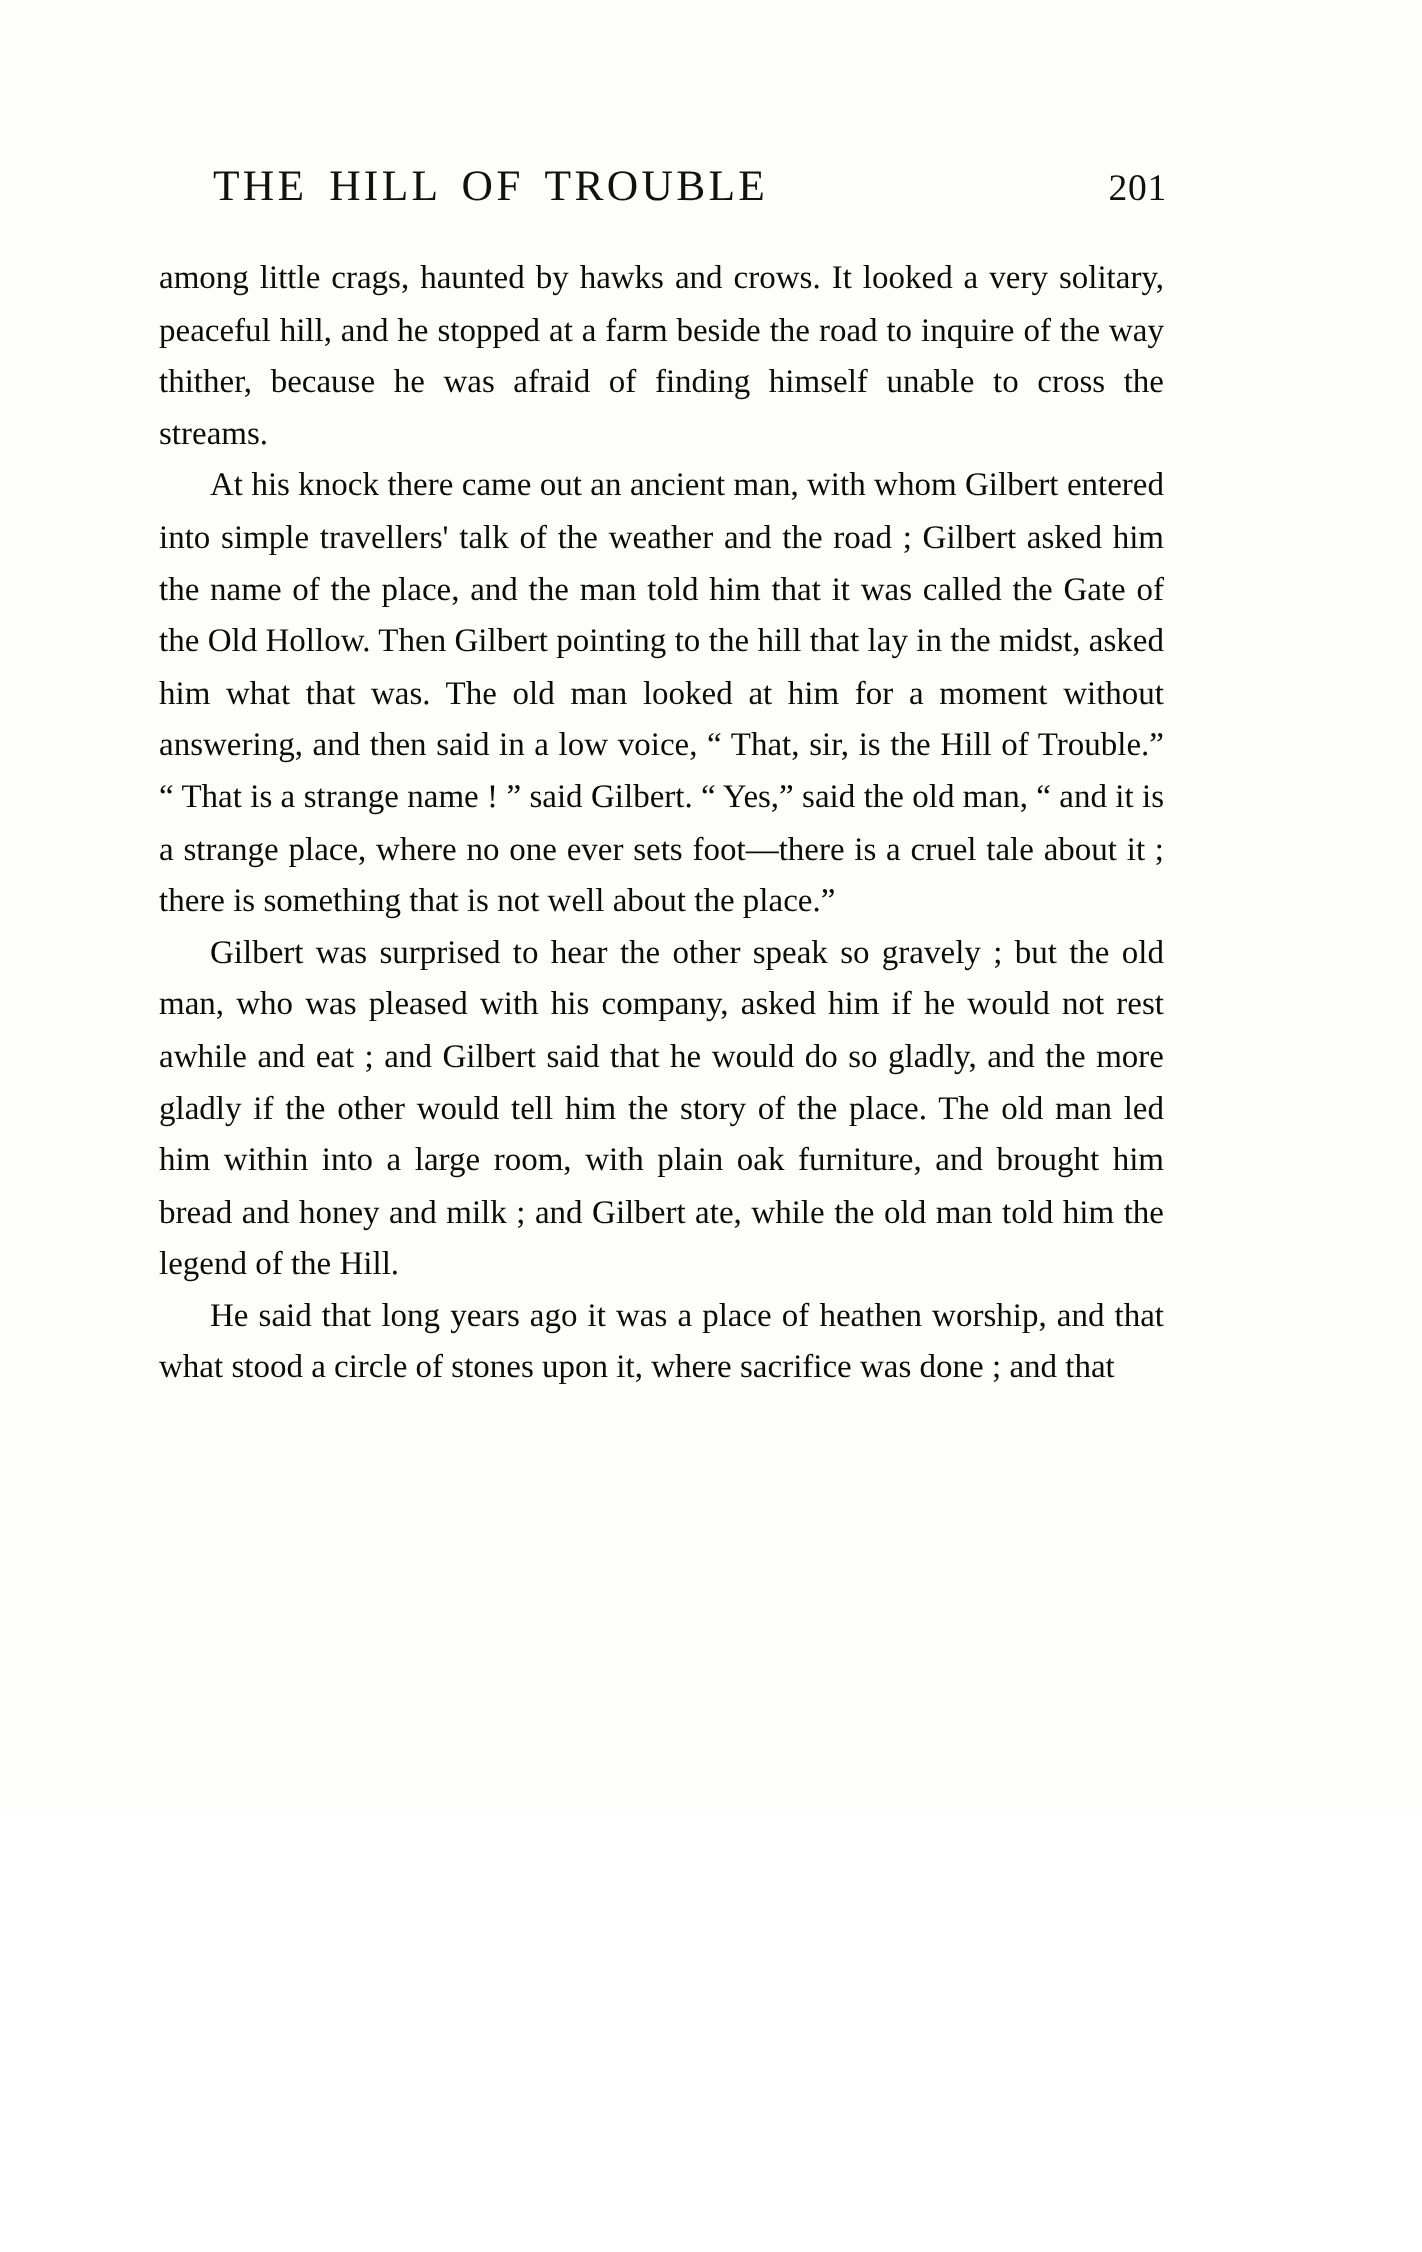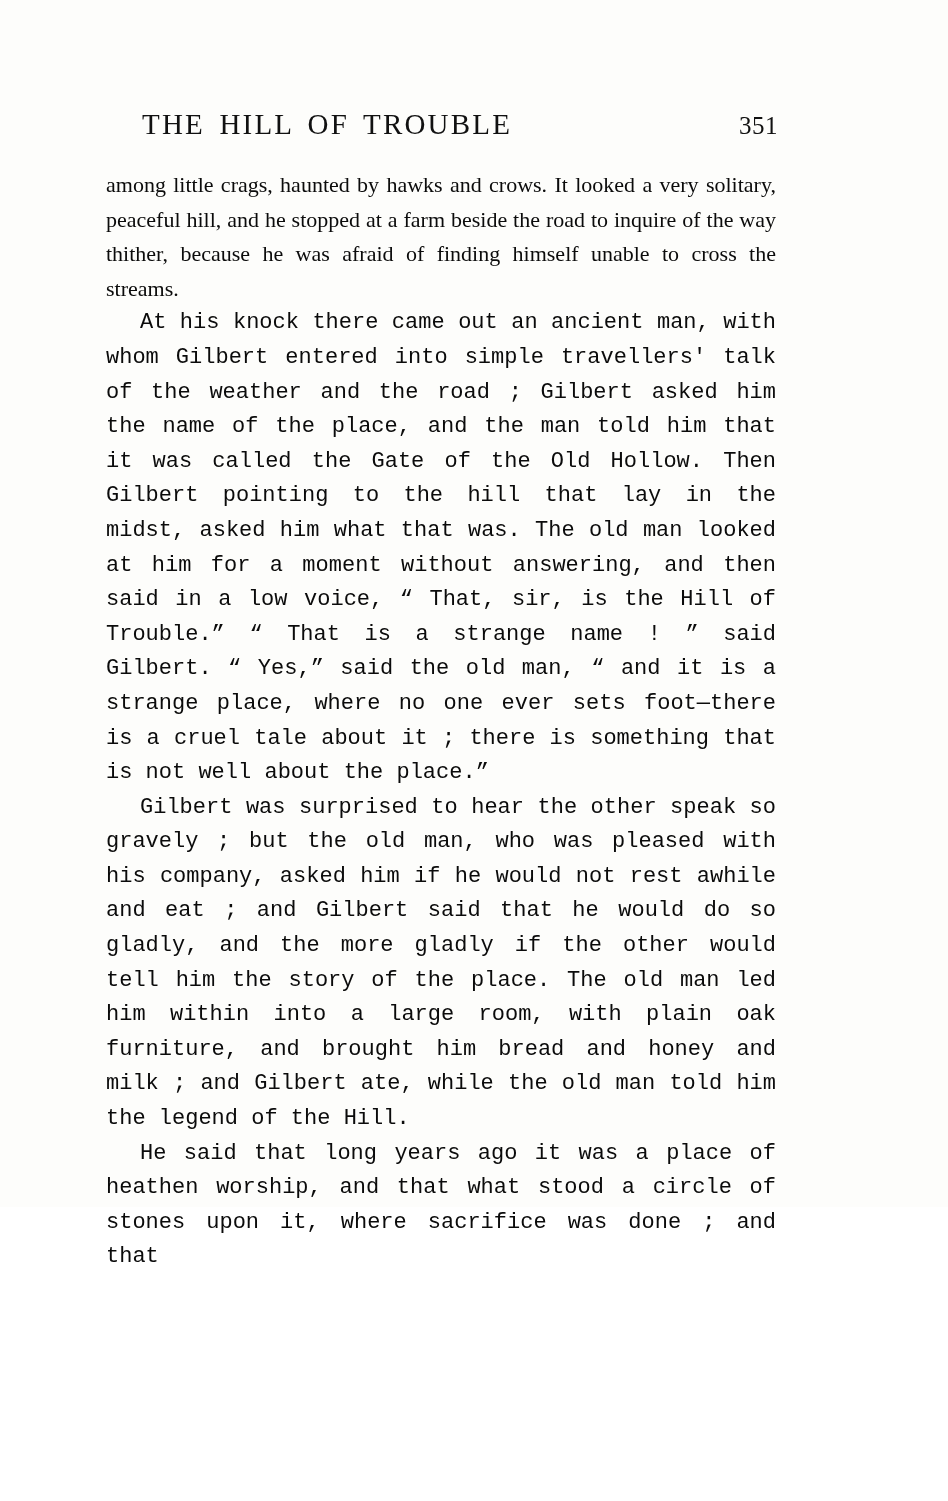--- a/index.html
+++ b/index.html
@@ -54,34 +54,33 @@
     text-align: justify;
     text-justify: inter-word;
     color: #0b0b0b;
   }
   .body-text p {
     margin: 0;
     text-indent: 0;
   }
   .body-text p.indent {
     text-indent: 34px;
-    font-family: Liberation Mono, monospace;
   }
   .body-text p:last-child {
     text-align: justify;
   }
 </style>
 </head>
 <body>
 
 <div class="page">
 
   <div class="page-header">
     <div class="running-title">THE  HILL  OF  TROUBLE</div>
-    <div class="folio">351</div>
+    <div class="folio">201</div>
   </div>
 
   <div class="body-text">
     <p>among little crags, haunted by hawks and crows. It looked a very solitary, peaceful hill, and he stopped at a farm beside the road to inquire of the way thither, because he was afraid of finding himself unable to cross the streams.</p>
     <p class="indent">At his knock there came out an ancient man, with whom Gilbert entered into simple travellers' talk of the weather and the road ; Gilbert asked him the name of the place, and the man told him that it was called the Gate of the Old Hollow.   Then Gilbert pointing to the hill that lay in the midst, asked him what that was.   The old man looked at him for a moment without answering, and then said in a low voice, “ That, sir, is the Hill of Trouble.”   “ That is a strange name ! ” said Gilbert.   “ Yes,” said the old man, “ and it is a strange place, where no one ever sets foot—there is a cruel tale about it ;  there is something that is not well about the place.”</p>
     <p class="indent">Gilbert was surprised to hear the other speak so gravely ;  but the old man, who was pleased with his company, asked him if he would not rest awhile and eat ;  and Gilbert said that he would do so gladly, and the more gladly if the other would tell him the story of the place.  The old man led him within into a large room, with plain oak furniture, and brought him bread and honey and milk ;  and Gilbert ate, while the old man told him the legend of the Hill.</p>
     <p class="indent">He said that long years ago it was a place of heathen worship, and that what stood a circle of stones upon it, where sacrifice was done ;  and that</p>
   </div>
 
 </div>

